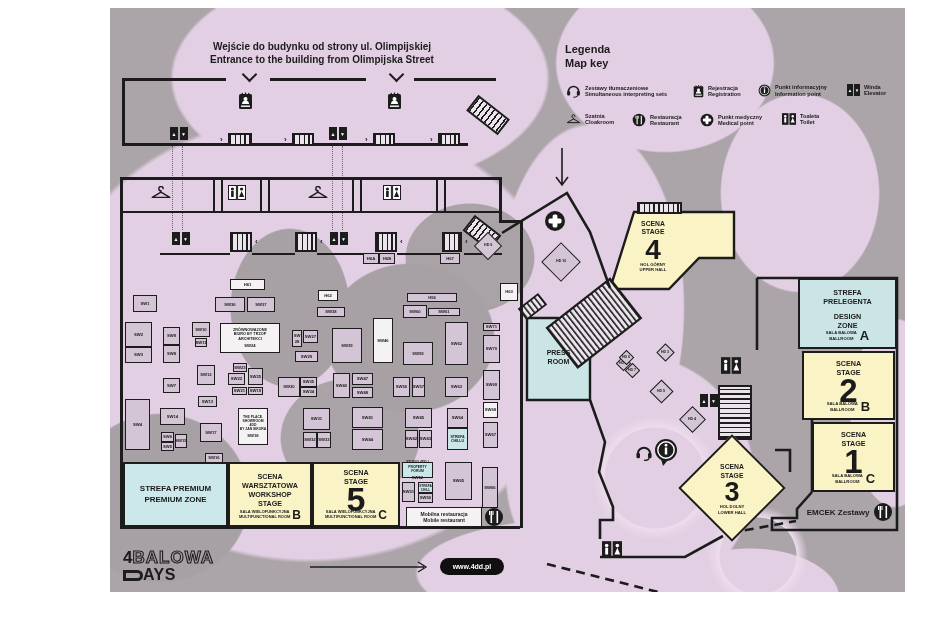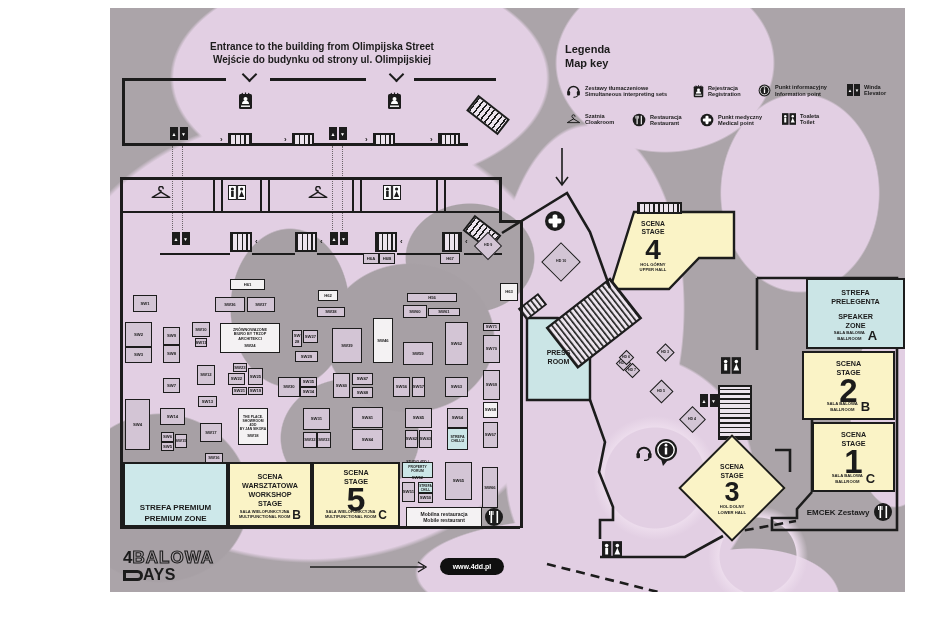--- a/index.html
+++ b/index.html
@@ -28,21 +28,21 @@
   .txt{position:absolute;}
   .pre{white-space:pre-line;}
   .b{font-weight:bold;}
   .ctr{text-align:center;}
   .booth{position:absolute;background:#d3c5d5;border:1.2px solid #1c1c1c;display:flex;flex-direction:column;align-items:center;justify-content:center;font-size:4.2px;font-weight:bold;text-align:center;line-height:1.25;white-space:pre-line;box-sizing:border-box;}
   .booth.f-w{background:#f4f2f3;}
   .booth.f-b{background:#cbe6e7;}
   .booth .sub{margin-top:1.5px;font-size:4.2px;}
   .zone{position:absolute;border:2.2px solid #1c1c1c;box-sizing:border-box;display:flex;flex-direction:column;align-items:center;text-align:center;}
   .zone.yellow{background:#faf3c6;}
-  .zone.blue{background:#cbe5e6;margin-left:8px;}
+  .zone.blue{background:#cbe5e6;}
   .zone.lblue{background:#cde8ea;}
   .stv{position:absolute;background-color:#ece4ed;background-image:repeating-linear-gradient(90deg,#1c1c1c 0 1.5px,transparent 1.5px 4.8px);border:2px solid #1c1c1c;box-sizing:border-box;}
   .sth{position:absolute;background-color:#ece4ed;background-image:repeating-linear-gradient(0deg,#1c1c1c 0 1.5px,transparent 1.5px 4.8px);border:2px solid #1c1c1c;box-sizing:border-box;}
   .elevpair{position:absolute;display:flex;gap:1.5px;}
   .elevpair i{width:8px;height:13px;background:#1c1c1c;color:#fff;font-style:normal;font-size:5px;display:flex;align-items:center;justify-content:center;}
   .chev{position:absolute;width:9px;height:9px;border-left:2.8px solid #1c1c1c;border-bottom:2.8px solid #1c1c1c;transform:rotate(-45deg);}
   .sarr{position:absolute;font-size:8px;font-weight:bold;color:#1c1c1c;line-height:1;}
   .dot{position:absolute;border-left:1.6px dotted #6b6569;}
   .diamond{position:absolute;background:#d3c5d5;border:1.4px solid #1c1c1c;transform:rotate(45deg);display:flex;align-items:center;justify-content:center;}
   .diamond span{transform:rotate(-45deg);font-size:3.6px;font-weight:bold;text-align:center;line-height:1;}
@@ -148,21 +148,21 @@
         <i>▼</i>
       </div>
 
     <div class="sth" style="left:608px;top:377px;width:34px;height:55px;"></div>
     <div class="stv" style="left:527px;top:194px;width:45px;height:12px;"></div>
     <div class="elevpair" style="left:590px;top:386px;">
         <i>▲</i>
         <i>▼</i>
       </div>
 
-    <div class="zone lblue" style="left:13px;top:454px;width:105px;height:65px;justify-content:flex-end;">
+    <div class="zone lblue" style="left:13px;top:454px;width:105px;height:65px;justify-content:center;">
       <div class="b pre" style="font-size:8px;line-height:1.35;">STREFA PREMIUM
 PREMIUM ZONE</div>
     </div>
     <div class="zone yellow" style="left:118px;top:454px;width:84px;height:65px;">
       <div class="b pre" style="font-size:7.2px;line-height:1.25;margin-top:8px;">SCENA
 WARSZTATOWA
 WORKSHOP
 STAGE</div>
       <div style="position:absolute;bottom:3px;left:3px;right:3px;display:flex;align-items:center;justify-content:center;gap:2px;">
         <span class="b pre" style="font-size:4px;line-height:1.2;">SALA WIELOFUNKCYJNA
@@ -190,21 +190,21 @@
         <rect x="6.5" y="4" width="1.6" height="12" fill="#fff"></rect>
         <rect x="5" y="4" width="1" height="4" fill="#fff"></rect>
           <rect x="8.5" y="4" width="1" height="4" fill="#fff"></rect>
         <path d="M12.5 4 h1.6 v12 h-1.6z" fill="#fff"></path>
       </svg>
     </div>
 
     <div class="zone blue" style="left:688px;top:270px;width:99px;height:71px;">
       <div class="b pre" style="font-size:7.2px;line-height:1.3;margin-top:8px;">STREFA
 PRELEGENTA</div>
-      <div class="b pre" style="font-size:7.2px;line-height:1.3;margin-top:5px;">SPEAKER
+      <div class="b pre" style="font-size:7.2px;line-height:1.3;margin-top:5px;">DESIGN
 ZONE</div>
       <div style="position:absolute;bottom:4px;left:3px;right:3px;display:flex;align-items:center;justify-content:center;gap:3px;">
         <span class="b pre" style="font-size:4.2px;line-height:1.2;">SALA BALOWA
 BALLROOM</span>
         <span class="b" style="font-size:13px;">A</span>
       </div>
     </div>
     <div class="zone yellow" style="left:692px;top:343px;width:93px;height:69px;">
       <div class="b pre" style="font-size:7.2px;line-height:1.25;margin-top:6px;">SCENA
 STAGE</div>
@@ -436,22 +436,22 @@
           <span>HD
 4</span>
         </div>
         <div class="diamond" style="left: 549px; top: 338px; width: 11px; height: 11px;">
           <span>HD
 3</span>
         </div>
       </div>
 
     <div class="txt b ctr" style="left:42px;top:32px;width:340px;font-size:10px;line-height:1.3;">
+      <div>Wejście do budynku od strony ul. Olimpijskiej</div>
       <div>Entrance to the building from Olimpijska Street</div>
-      <div>Wejście do budynku od strony ul. Olimpijskiej</div>
     </div>
 
     <div class="txt b" style="left:455px;top:34px;font-size:11px;line-height:1.3;">
       <div>Legenda</div>
       <div>Map key</div>
     </div>
     <div class="legrow" style="left:456px;top:76px;">
       <svg width="15" height="14" viewBox="0 0 20 18" style="position:static;">
         <path d="M3 10 a7 7 0 0 1 14 0" fill="none" stroke="#1c1c1c" stroke-width="2.2"></path>
         <rect x="1.5" y="9" width="4" height="6" rx="1.5" fill="#1c1c1c"></rect>

